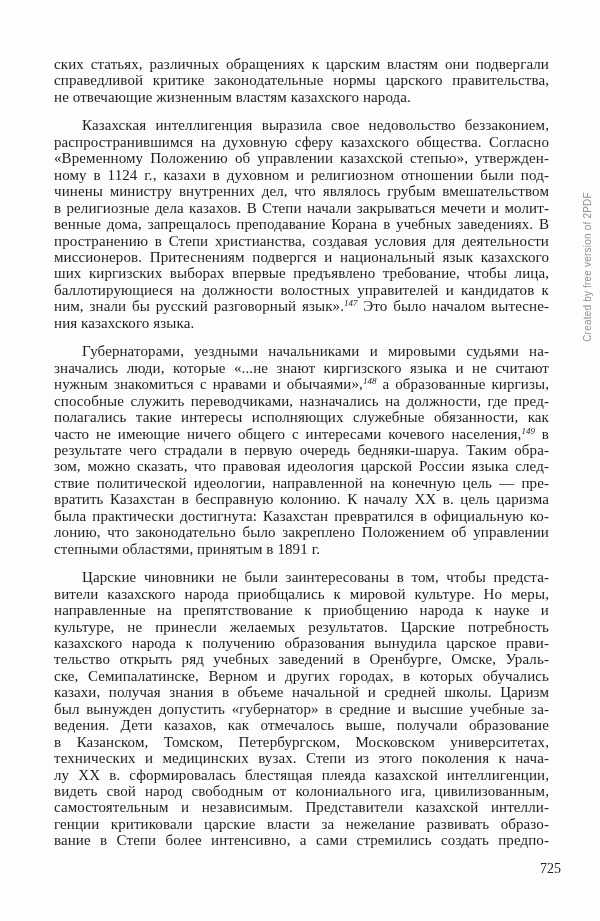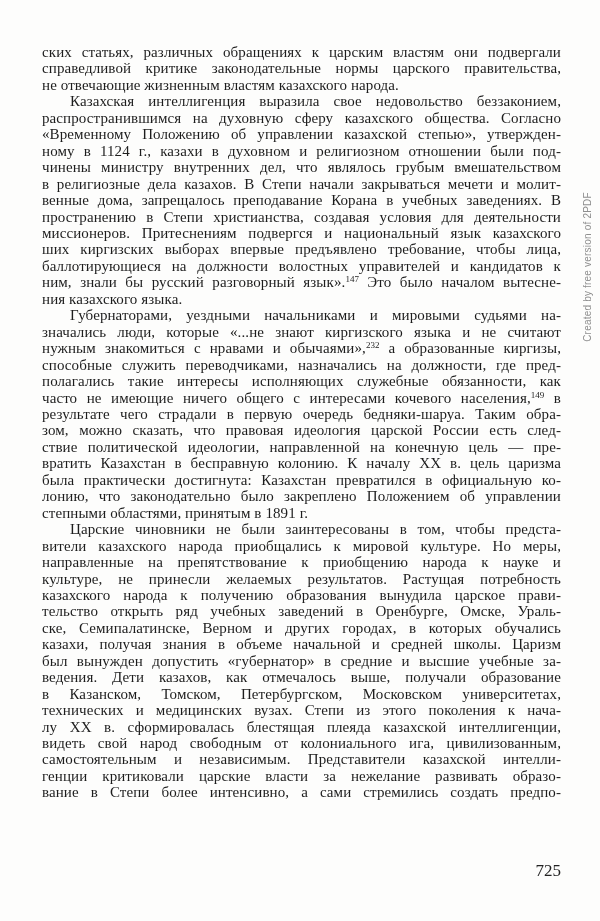--- a/index.html
+++ b/index.html
@@ -18,43 +18,44 @@
   }
   .text-block {
     position: absolute;
     left: 42px;
     top: 44px;
     width: 519px;
     font-size: 15px;
     line-height: 16.45px;
     letter-spacing: 0.1px;
   }
-  .para { margin: 0; padding: 0; }
+  .para { margin: 12px; padding: 0; }
   .line {
     text-align: justify;
     text-align-last: justify;
     white-space: normal;
   }
   .line.flush { text-align-last: left; }
   .line.first { text-indent: 28px; }
   .line sup {
     font-size: 9px;
     line-height: 0;
     vertical-align: baseline;
     position: relative;
     top: -5px;
     letter-spacing: 0;
+    font-style: italic;
   }
   .page-number {
     position: absolute;
     top: 861px;
     left: 515px;
     width: 46px;
     text-align: right;
-    font-size: 17px;
+    font-size: 14px;
     color: #222222;
   }
   .watermark {
     position: absolute;
     top: 267px;
     left: 587px;
     transform: translate(-50%, -50%) rotate(-90deg);
     white-space: nowrap;
     font-family: "Liberation Sans", "DejaVu Sans", sans-serif;
     font-size: 10px;
@@ -83,37 +84,37 @@
         <div class="line">пространению в Степи христианства, создавая условия для деятельности</div>
         <div class="line">миссионеров. Притеснениям подвергся и национальный язык казахского</div>
         <div class="line">ших киргизских выборах впервые предъявлено требование, чтобы лица,</div>
         <div class="line">баллотирующиеся на должности волостных управителей и кандидатов к</div>
         <div class="line">ним, знали бы русский разговорный язык».<sup>147</sup> Это было началом вытесне-</div>
         <div class="line flush">ния казахского языка.</div>
       </div>
       <div class="para">
         <div class="line first">Губернаторами, уездными начальниками и мировыми судьями на-</div>
         <div class="line">значались люди, которые «...не знают киргизского языка и не считают</div>
-        <div class="line">нужным знакомиться с нравами и обычаями»,<sup>232</sup> а образованные киргизы,</div>
+        <div class="line">нужным знакомиться с нравами и обычаями»,<sup>148</sup> а образованные киргизы,</div>
         <div class="line">способные служить переводчиками, назначались на должности, где пред-</div>
         <div class="line">полагались такие интересы исполняющих служебные обязанности, как</div>
         <div class="line">часто не имеющие ничего общего с интересами кочевого населения,<sup>149</sup> в</div>
         <div class="line">результате чего страдали в первую очередь бедняки-шаруа. Таким обра-</div>
-        <div class="line">зом, можно сказать, что правовая идеология царской России есть след-</div>
+        <div class="line">зом, можно сказать, что правовая идеология царской России языка след-</div>
         <div class="line">ствие политической идеологии, направленной на конечную цель — пре-</div>
         <div class="line">вратить Казахстан в бесправную колонию. К началу XX в. цель царизма</div>
         <div class="line">была практически достигнута: Казахстан превратился в официальную ко-</div>
         <div class="line">лонию, что законодательно было закреплено Положением об управлении</div>
         <div class="line flush">степными областями, принятым в 1891 г.</div>
       </div>
       <div class="para">
         <div class="line first">Царские чиновники не были заинтересованы в том, чтобы предста-</div>
         <div class="line">вители казахского народа приобщались к мировой культуре. Но меры,</div>
         <div class="line">направленные на препятствование к приобщению народа к науке и</div>
-        <div class="line">культуре, не принесли желаемых результатов. Растущая потребность</div>
+        <div class="line">культуре, не принесли желаемых результатов. Царские потребность</div>
         <div class="line">казахского народа к получению образования вынудила царское прави-</div>
         <div class="line">тельство открыть ряд учебных заведений в Оренбурге, Омске, Ураль-</div>
         <div class="line">ске, Семипалатинске, Верном и других городах, в которых обучались</div>
         <div class="line">казахи, получая знания в объеме начальной и средней школы. Царизм</div>
         <div class="line">был вынужден допустить «губернатор» в средние и высшие учебные за-</div>
         <div class="line">ведения. Дети казахов, как отмечалось выше, получали образование</div>
         <div class="line">в Казанском, Томском, Петербургском, Московском университетах,</div>
         <div class="line">технических и медицинских вузах. Степи из этого поколения к нача-</div>
         <div class="line">лу XX в. сформировалась блестящая плеяда казахской интеллигенции,</div>
         <div class="line">видеть свой народ свободным от колониального ига, цивилизованным,</div>

